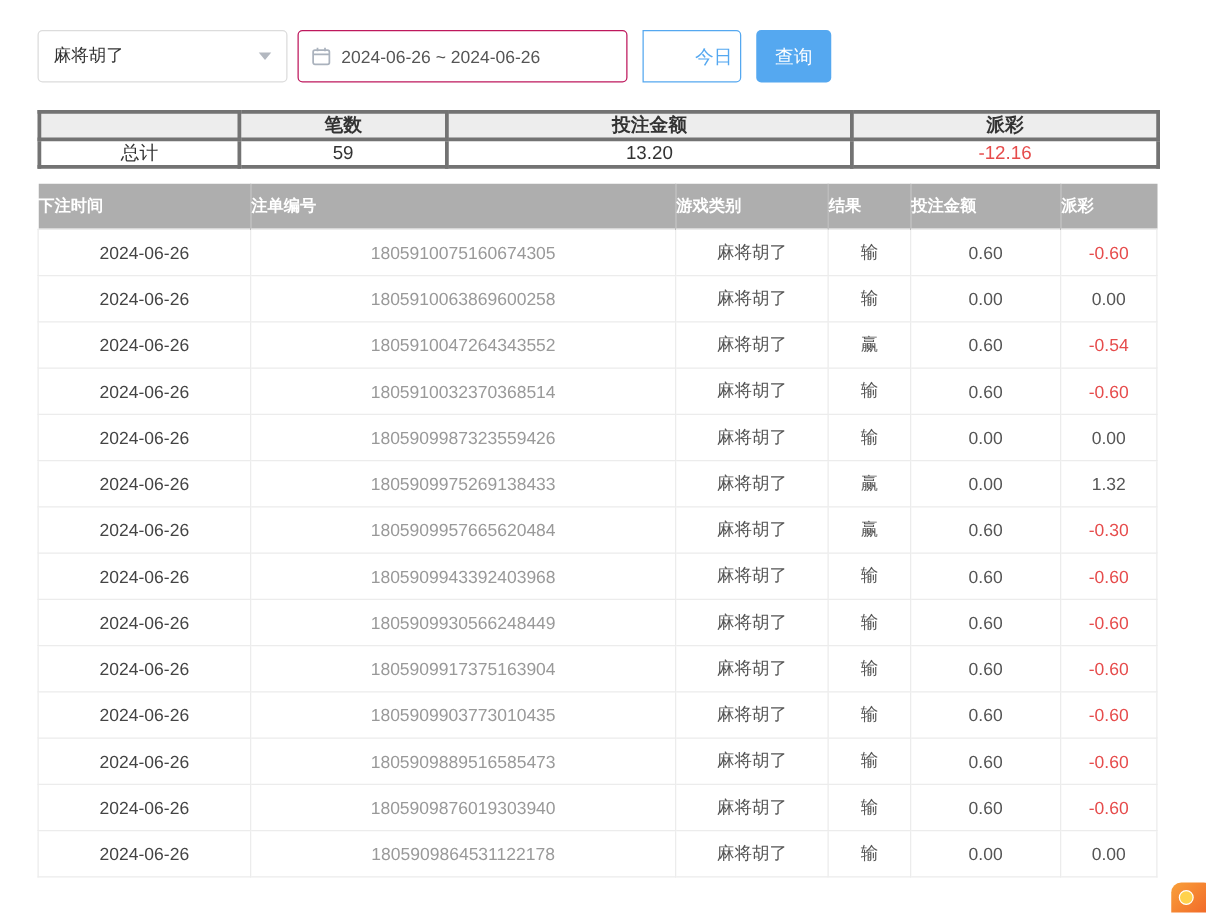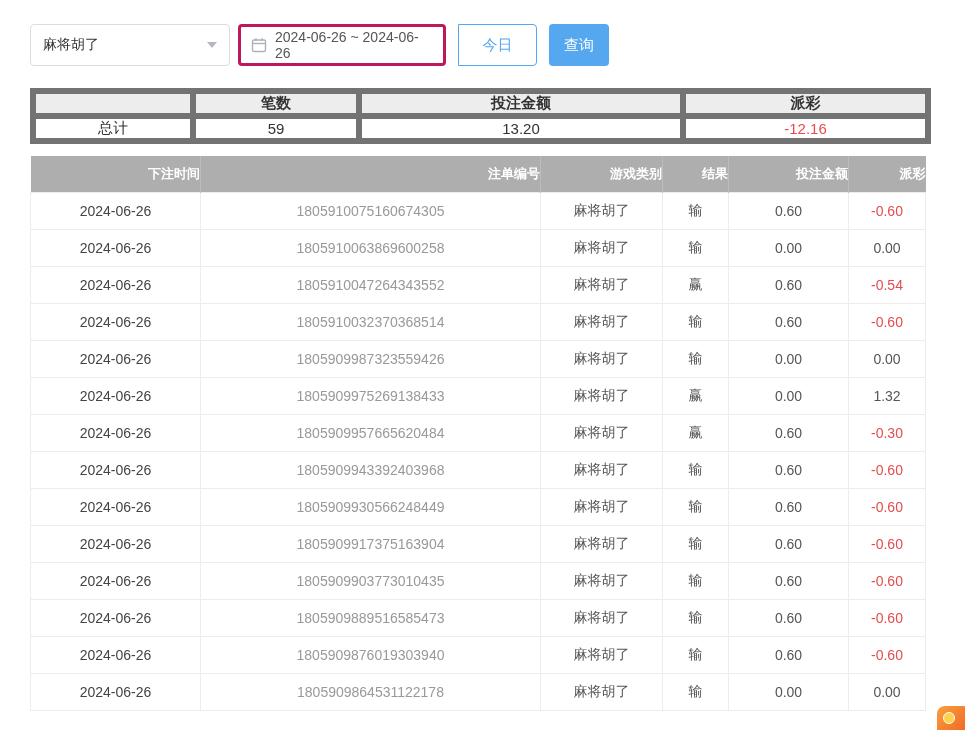--- a/index.html
+++ b/index.html
@@ -16,54 +16,54 @@
   .select {
     width:200px; height:42px; border:1px solid #dcdcdc; border-radius:4px;
     display:flex; align-items:center; justify-content:space-between;
     padding:0 12px; font-size:14px; color:#333; cursor:pointer; background:#fff;
   }
   .caret {
     width:0; height:0; border-left:5px solid transparent; border-right:5px solid transparent;
     border-top:6px solid #b3b8c0;
   }
   .date-input {
-    width:208px; height:42px; border:3px solid #be185d; border-radius:4px;
+    width:264px; height:42px; border:1px solid #be185d; border-radius:4px;
     display:flex; align-items:center; padding:0 10px; margin-left:8px;
     font-size:14px; color:#555; background:#fff; cursor:pointer;
   }
   .cal-icon { margin-right:8px; flex:0 0 auto; display:inline-flex; }
   .btn-group { display:flex; margin-left:12px; }
   .qbtn {
     width:79px; height:42px; background:#fff; border:1px solid #e3e3e3;
     color:#cccccc; font-size:15px; margin-left:-1px; cursor:pointer;
-    font-family:inherit; position:relative;
+    font-family:inherit; position:relative;text-align:right;
   }
   .qbtn:first-child { margin-left:0; border-radius:4px 0 0 4px; }
   .qbtn:last-child { border-radius:0 4px 4px 0; }
   .qbtn.active { color:#55a8f0; border-color:#55a8f0; z-index:2; }
   .search-btn {
     width:60px; height:42px; margin-left:12px; background:#55a8f0; color:#fff;
     border:none; border-radius:4px; font-size:15px; cursor:pointer; font-family:inherit;
   }
 
   
   table { border-collapse:collapse; table-layout:fixed; width:895px; }
   .summary { margin-top:22px; }
   .summary th, .summary td {
-    border:6px solid #737373; height:22px; text-align:center;
+    border:3px solid #737373; height:22px; text-align:center;
     font-size:15px; padding:0;
   }
   .summary th { background:#ededed; color:#333; font-weight:700; }
   .summary td { background:#fff; color:#333; }
 
   
   .bets { margin-top:12px; }
   .bets thead th {
     background:#aeaeae; color:#ffffff; height:36px; font-size:13px; font-weight:700;
-    border-right:1px solid #bcbcbc; padding:0; text-align:right;
+    border-right:1px solid #bcbcbc; padding:0; text-align:left;
   }
   .bets thead th:last-child { border-right:none; }
   .bets tbody td {
     border:1px solid #ececec; height:37px; text-align:center; font-size:14px;
     color:#555; padding:0; background:#fff;
   }
   .bets tbody td.c-date { color:#444; }
   .bets tbody td.c-betno { color:#999; }
   .neg { color:#e64c4c !important; }
 

